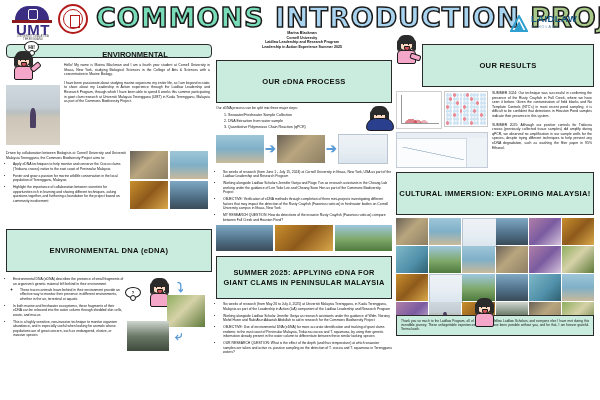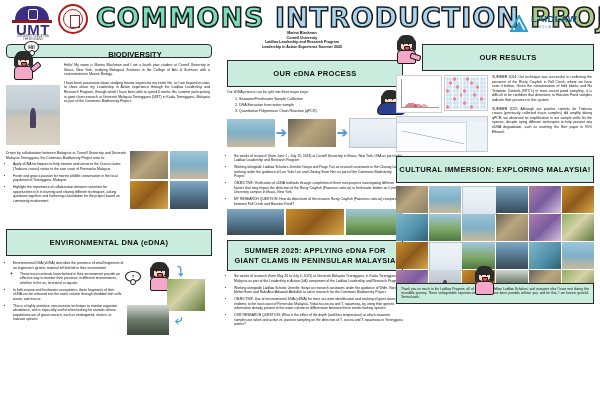--- a/index.html
+++ b/index.html
@@ -61,31 +61,31 @@
   .laidlaw-sub{font-size:3.6px;color:#5c87a5;letter-spacing:1px;}
 
   .byline{
     position:absolute;left:232px;top:31px;width:140px;text-align:center;
     font-size:3.6px;line-height:4.6px;font-weight:bold;color:#111;
   }
 
   
   .col{position:absolute;top:44px;}
   .col-left{left:6px;width:206px;}
-  .col-mid{left:227px;width:176px;}
+  .col-mid{left:216px;width:176px;}
   .col-right{left:396px;width:198px;}
 
   
   .sec-head{
     background:#c9ecdf;border:1px solid #2a2a2a;
     text-align:center;font-weight:bold;font-size:7.6px;
-    padding:8px 2px;letter-spacing:.3px;color:#111;
+    padding:16px 2px;letter-spacing:.3px;color:#111;
     box-sizing:border-box;
   }
-  .sec-head.two{font-size:7.4px;line-height:9.5px;padding:5px 4px;}
+  .sec-head.two{font-size:7.4px;line-height:9.5px;padding:11px 4px;}
 
   
   .bubble-head{
     position:relative;background:#c9ecdf;border:1px solid #2a2a2a;
     border-radius:4px;text-align:center;font-weight:bold;font-size:7.6px;
     padding:5px 2px 5px 54px;color:#111;box-sizing:border-box;
   }
   .thought-head{
     position:relative;background:#ffffff;border:1.2px dashed #2a2a2a;
     border-radius:26px;text-align:center;font-weight:bold;font-size:7.4px;
@@ -221,21 +221,21 @@
       <div class="laidlaw-text">
         <div class="laidlaw-name">LAIDLAW</div>
         <div class="laidlaw-sub">SCHOLARS</div>
       </div>
     </div>
   </div>
 
   <div class="col col-left">
 
     <div style="position:relative;height:14px;">
-      <div class="bubble-head" style="height:14px;">BIODIVERSITY</div>
+      <div class="bubble-head" style="height:14px;">ENVIRONMENTAL</div>
     </div>
 
     <div class="toon" style="left:4px;top:6px;width:30px;height:36px;z-index:5;">
       <div class="bubble" style="left:14px;top:-9px;width:13px;height:10px;">
         <span>Hi!</span>
       </div>
       <div style="position:absolute;left:5px;top:2px;">
         <div class="head">
             <div class="hair"></div>
             <div class="eye l"></div>

